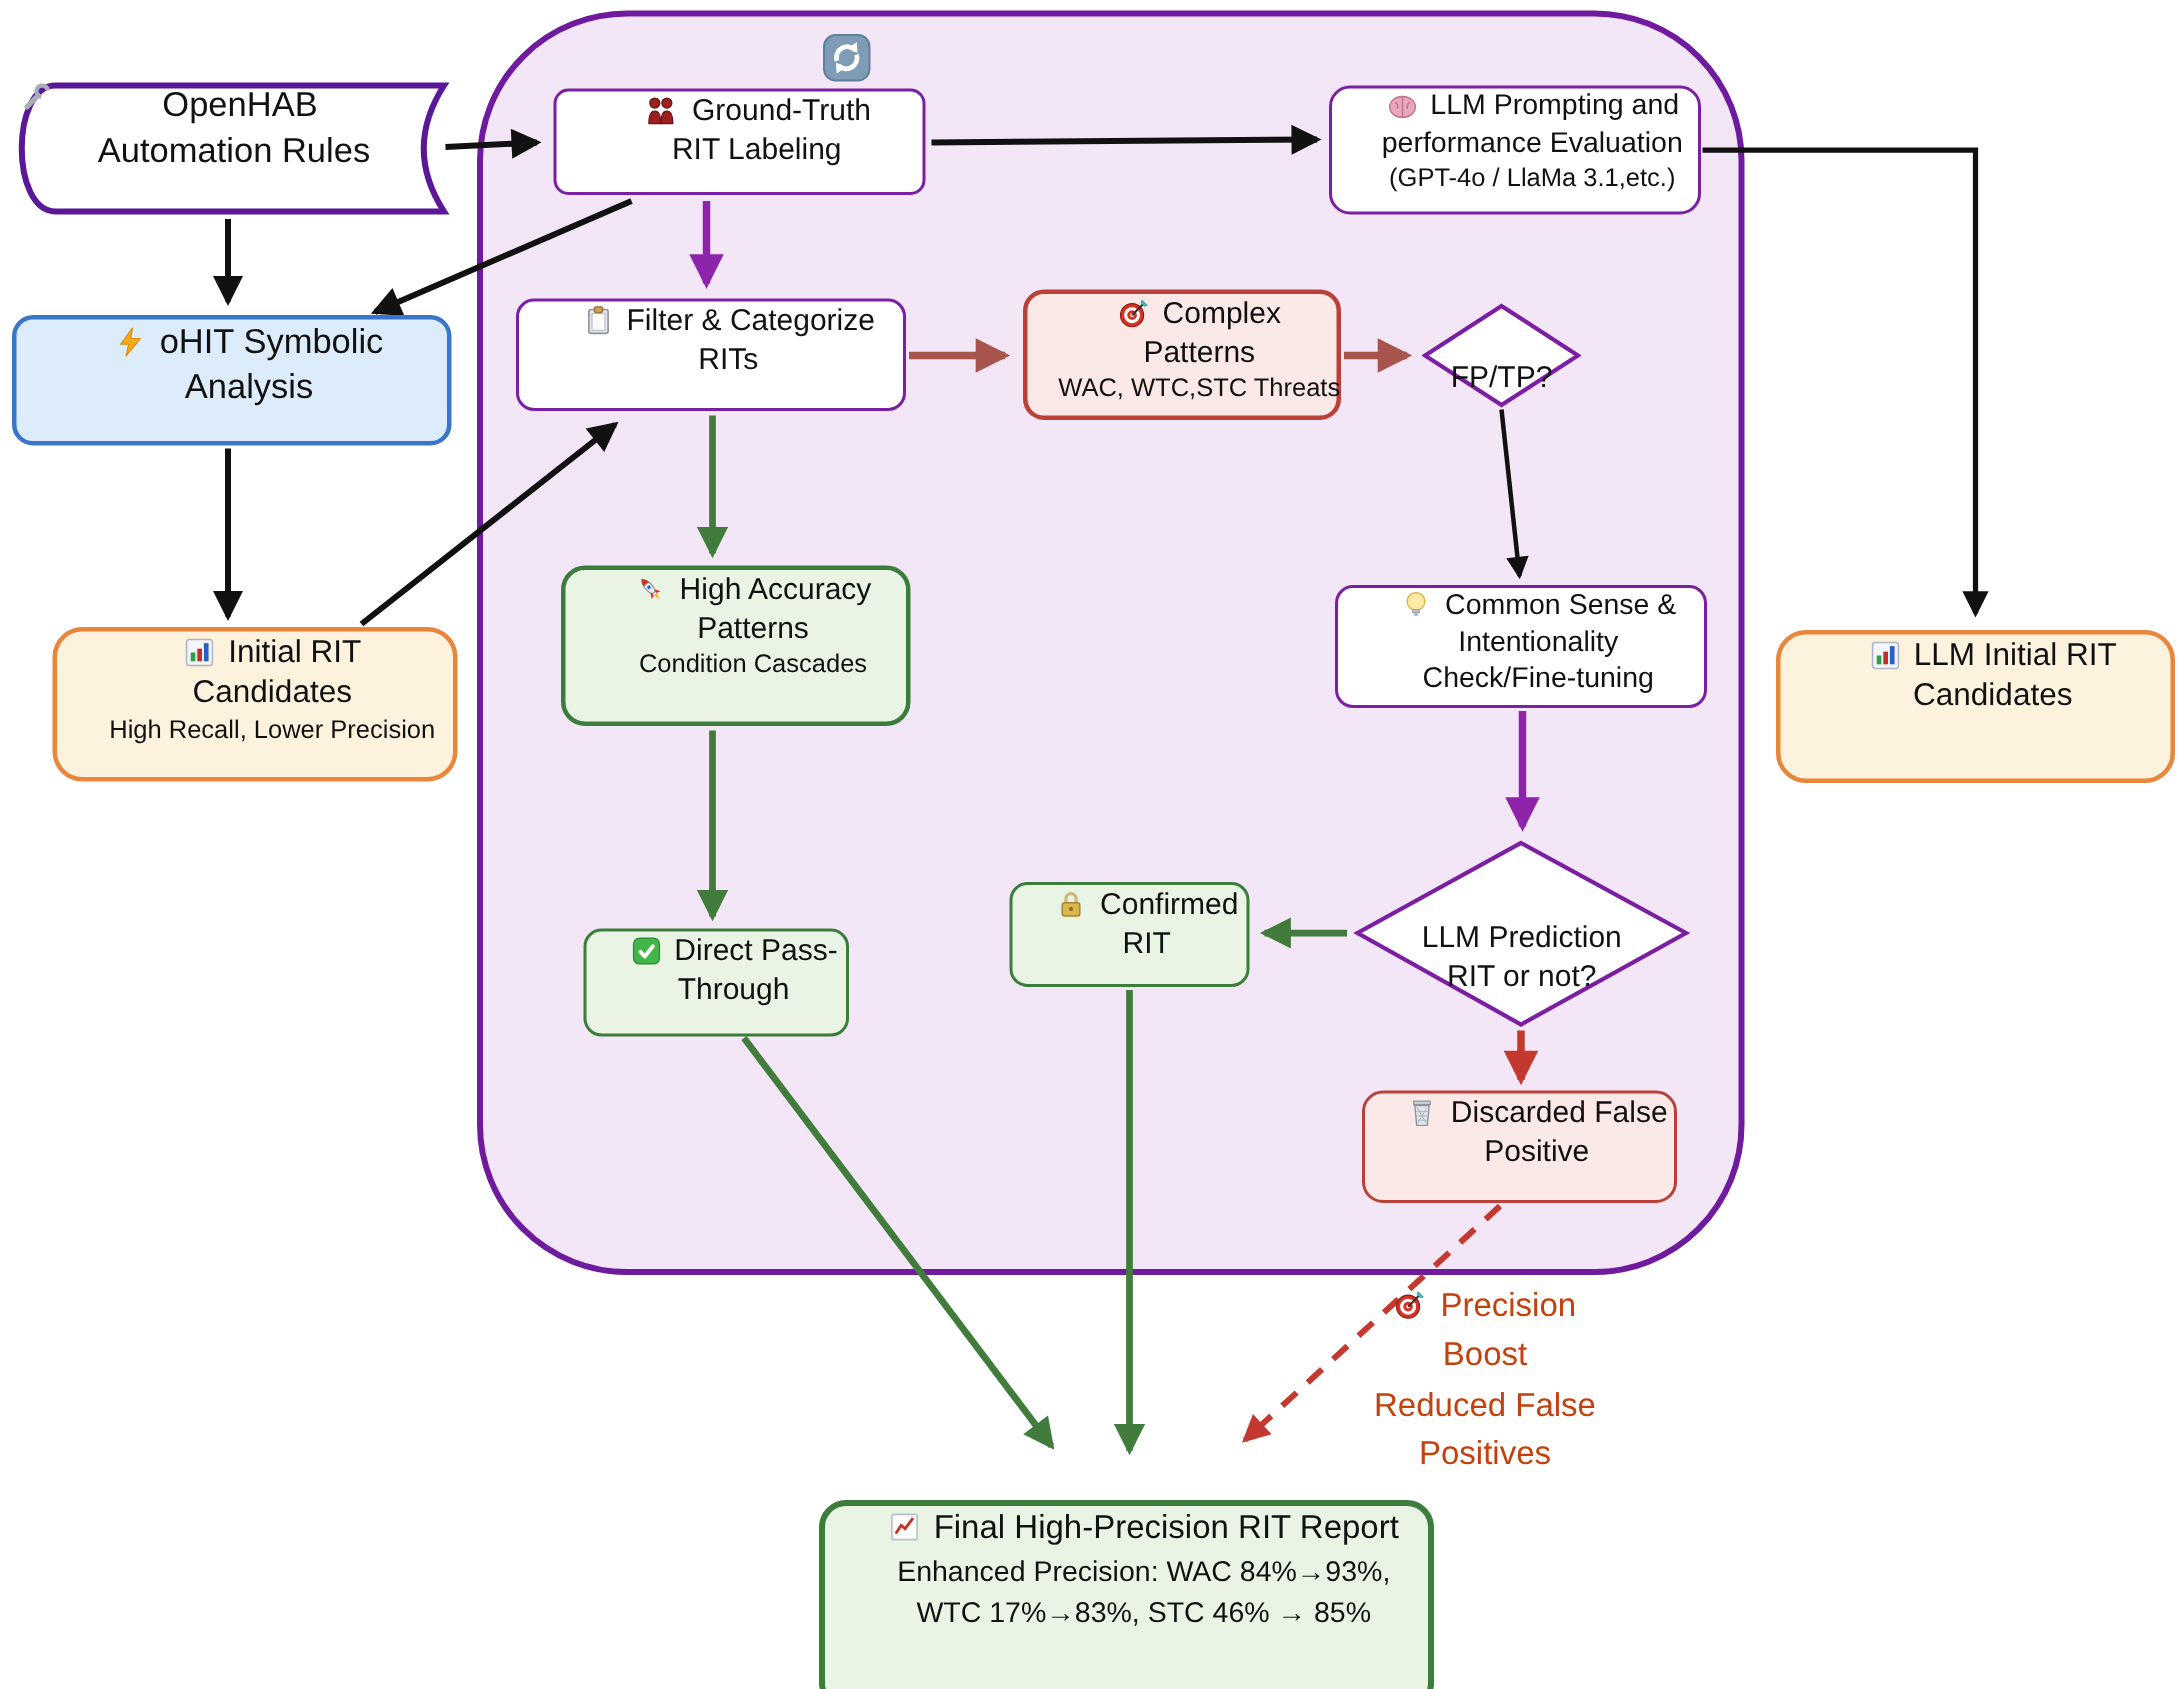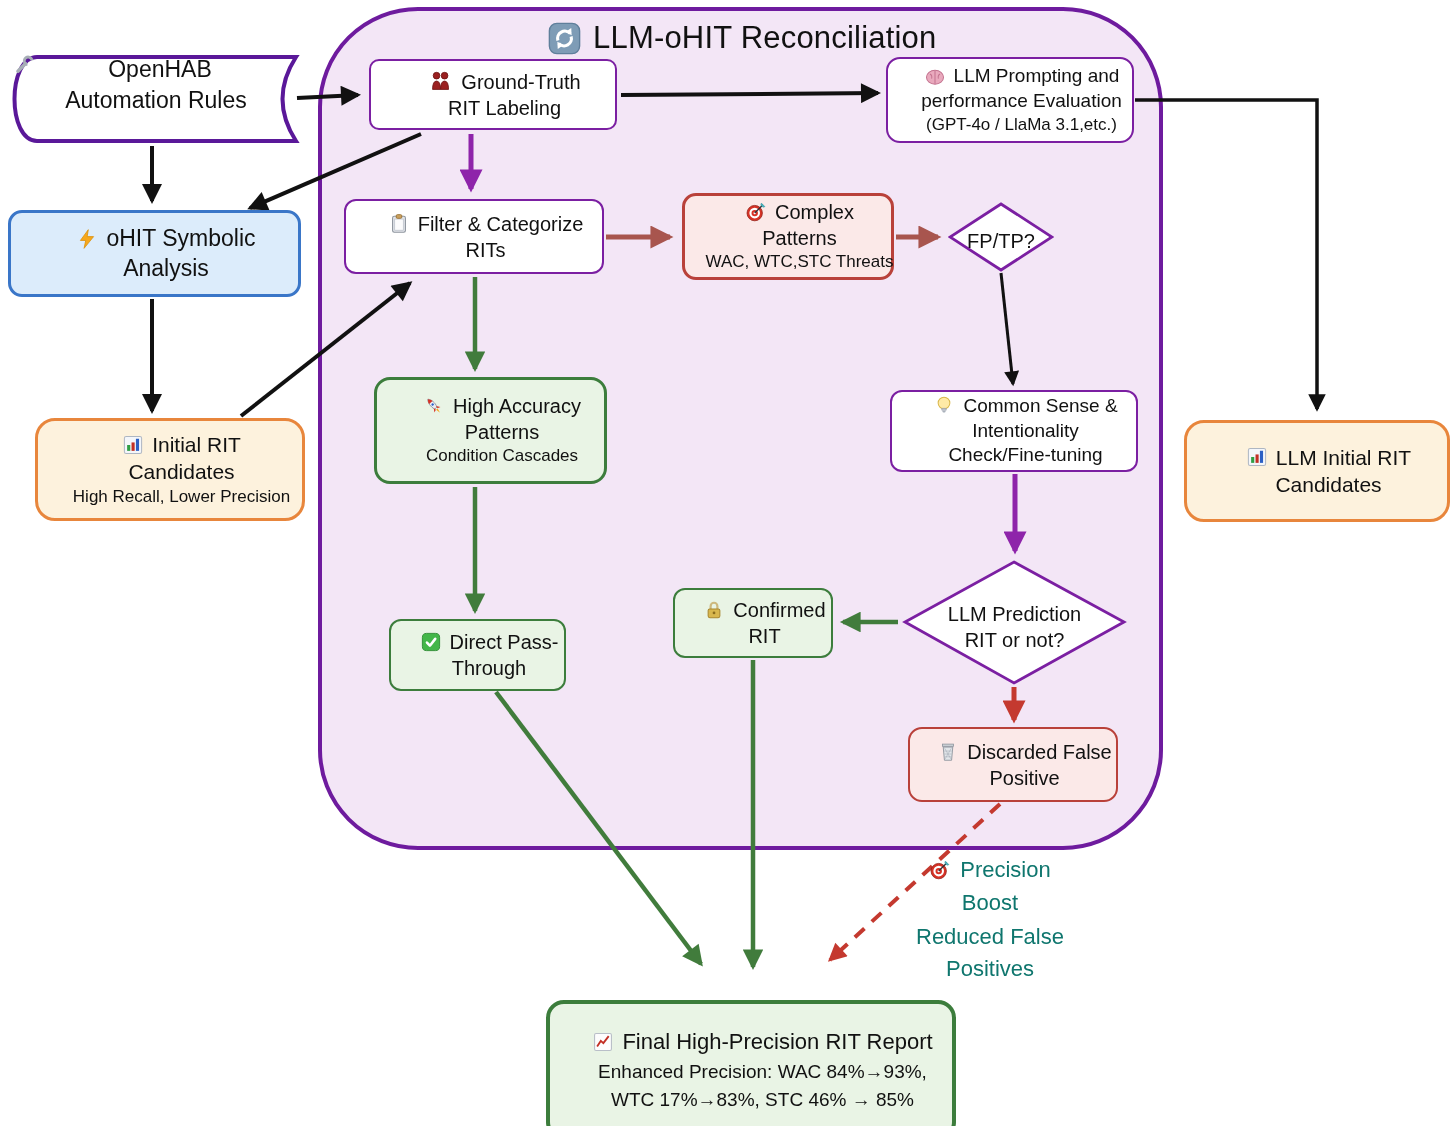--- a/index.html
+++ b/index.html
@@ -5,69 +5,68 @@
   html,body{margin:0;padding:0;background:#ffffff;}
   .canvas{position:relative;width:1454px;height:1126px;background:#ffffff;overflow:hidden;
           font-family:"Liberation Sans","DejaVu Sans",sans-serif;color:#111;}
   .layer{position:absolute;left:0;top:0;width:1454px;height:1126px;}
   
   .big-container{position:absolute;left:318px;top:7px;width:845px;height:843px;
     background:#f3e6f6;border:4.5px solid #6e1b9e;border-radius:100px;box-sizing:border-box;z-index:1;}
   .container-title{position:absolute;left:548px;top:16px;height:44px;display:flex;align-items:center;gap:12px;
     font-size:31px;letter-spacing:.2px;z-index:3;}
   
-  .node{position:absolute;box-sizing:border-box;display:flex;flex-direction:column;justify-content:center;
+  .node{position:absolute;box-sizing:border-box;display:flex;flex-direction:column;
     align-items:center;text-align:center;z-index:3;line-height:1.3;background:#fff;padding-left:23px;}
   .nline{display:flex;align-items:center;justify-content:center;gap:8px;white-space:nowrap;}
   .purple-node{border:2.5px solid #7b1fa2;border-radius:12px;background:#ffffff;}
   .green-node{border:3px solid #3c7d3c;border-radius:16px;background:#e9f4e5;}
   .red-node{border:3px solid #b9413a;border-radius:14px;background:#fbe9e8;}
   .orange-node{border:3px solid #e8863c;border-radius:20px;background:#fdf2dd;}
   .blue-node{border:3.5px solid #3a76c8;border-radius:14px;background:#dcecfb;}
   .final-node{border:4.5px solid #3c7d3c;border-radius:18px;background:#e9f4e5;}
   .fs23{font-size:23px;} .fs22{font-size:22px;} .fs21{font-size:21px;} .fs20{font-size:20px;}
   .fs19{font-size:19px;} .fs18{font-size:22px;} .fs17{font-size:17px;}
   
   .diamond-wrap{position:absolute;z-index:3;}
   .diamond-wrap svg{position:absolute;left:0;top:0;width:100%;height:100%;}
   .diamond-wrap polygon{fill:#ffffff;stroke:#7b1fa2;stroke-width:2.8;vector-effect:non-scaling-stroke;}
-  .dlabel{position:absolute;left:0;top:4px;width:100%;height:100%;display:flex;flex-direction:column;
+  .dlabel{position:absolute;left:0;top:15px;width:100%;height:100%;display:flex;flex-direction:column;
     justify-content:center;align-items:center;text-align:center;line-height:1.3;}
   
   .shape-node{position:absolute;z-index:3;}
   .shape-node svg{position:absolute;left:0;top:0;width:100%;height:100%;overflow:visible;}
   .shape-label{position:absolute;left:0;top:0;width:100%;height:100%;display:flex;flex-direction:column;
     align-items:center;text-align:center;line-height:1.35;}
   
   .icon{display:inline-flex;flex:0 0 auto;}
   .icon svg{width:22px;height:22px;}
   .icon.big svg{width:33px;height:33px;}
   .icon.mid svg{width:25px;height:25px;}
   
-  .free-text{position:absolute;z-index:3;text-align:center;color:#0f766e;line-height:1.3;}
+  .free-text{position:absolute;z-index:3;text-align:center;color:#c2410c;line-height:1.3;}
   .arrow-layer{z-index:2;}
 </style>
 </head>
 <body>
 
 <div class="canvas">
 
   <div class="big-container"></div>
 
   <div class="container-title">
     <span class="icon big">
       <svg viewBox="0 0 24 24">
           <rect x="1" y="1" width="22" height="22" rx="5.5" fill="#7e9cb6" stroke="#5f7f9b"></rect>
           <path d="M7.2 13.5 A5.3 5.3 0 0 1 16.2 8.4" fill="none" stroke="#fff" stroke-width="2.3"></path>
           <path d="M16.8 10.5 A5.3 5.3 0 0 1 7.8 15.6" fill="none" stroke="#fff" stroke-width="2.3"></path>
           <path d="M16.9 4.4 L17.2 9.7 L12.7 7.2 Z" fill="#fff"></path>
           <path d="M7.1 19.6 L6.8 14.3 L11.3 16.8 Z" fill="#fff"></path>
         </svg>
     </span>
-    <span>LLM-oHIT Reconciliation</span>
   </div>
 
   <svg class="layer arrow-layer" viewBox="0 0 1454 1126">
     <defs>
       <marker id="mBlack" viewBox="0 0 10 10" refX="8.5" refY="5" markerWidth="5.5" markerHeight="5" orient="auto-start-reverse">
           <path d="M0 0 L10 5 L0 10 z" fill="#111111"></path>
         </marker>
       <marker id="mPurple" viewBox="0 0 10 10" refX="8.5" refY="5" markerWidth="5" markerHeight="4.6" orient="auto-start-reverse">
           <path d="M0 0 L10 5 L0 10 z" fill="#8e24aa"></path>
         </marker>

